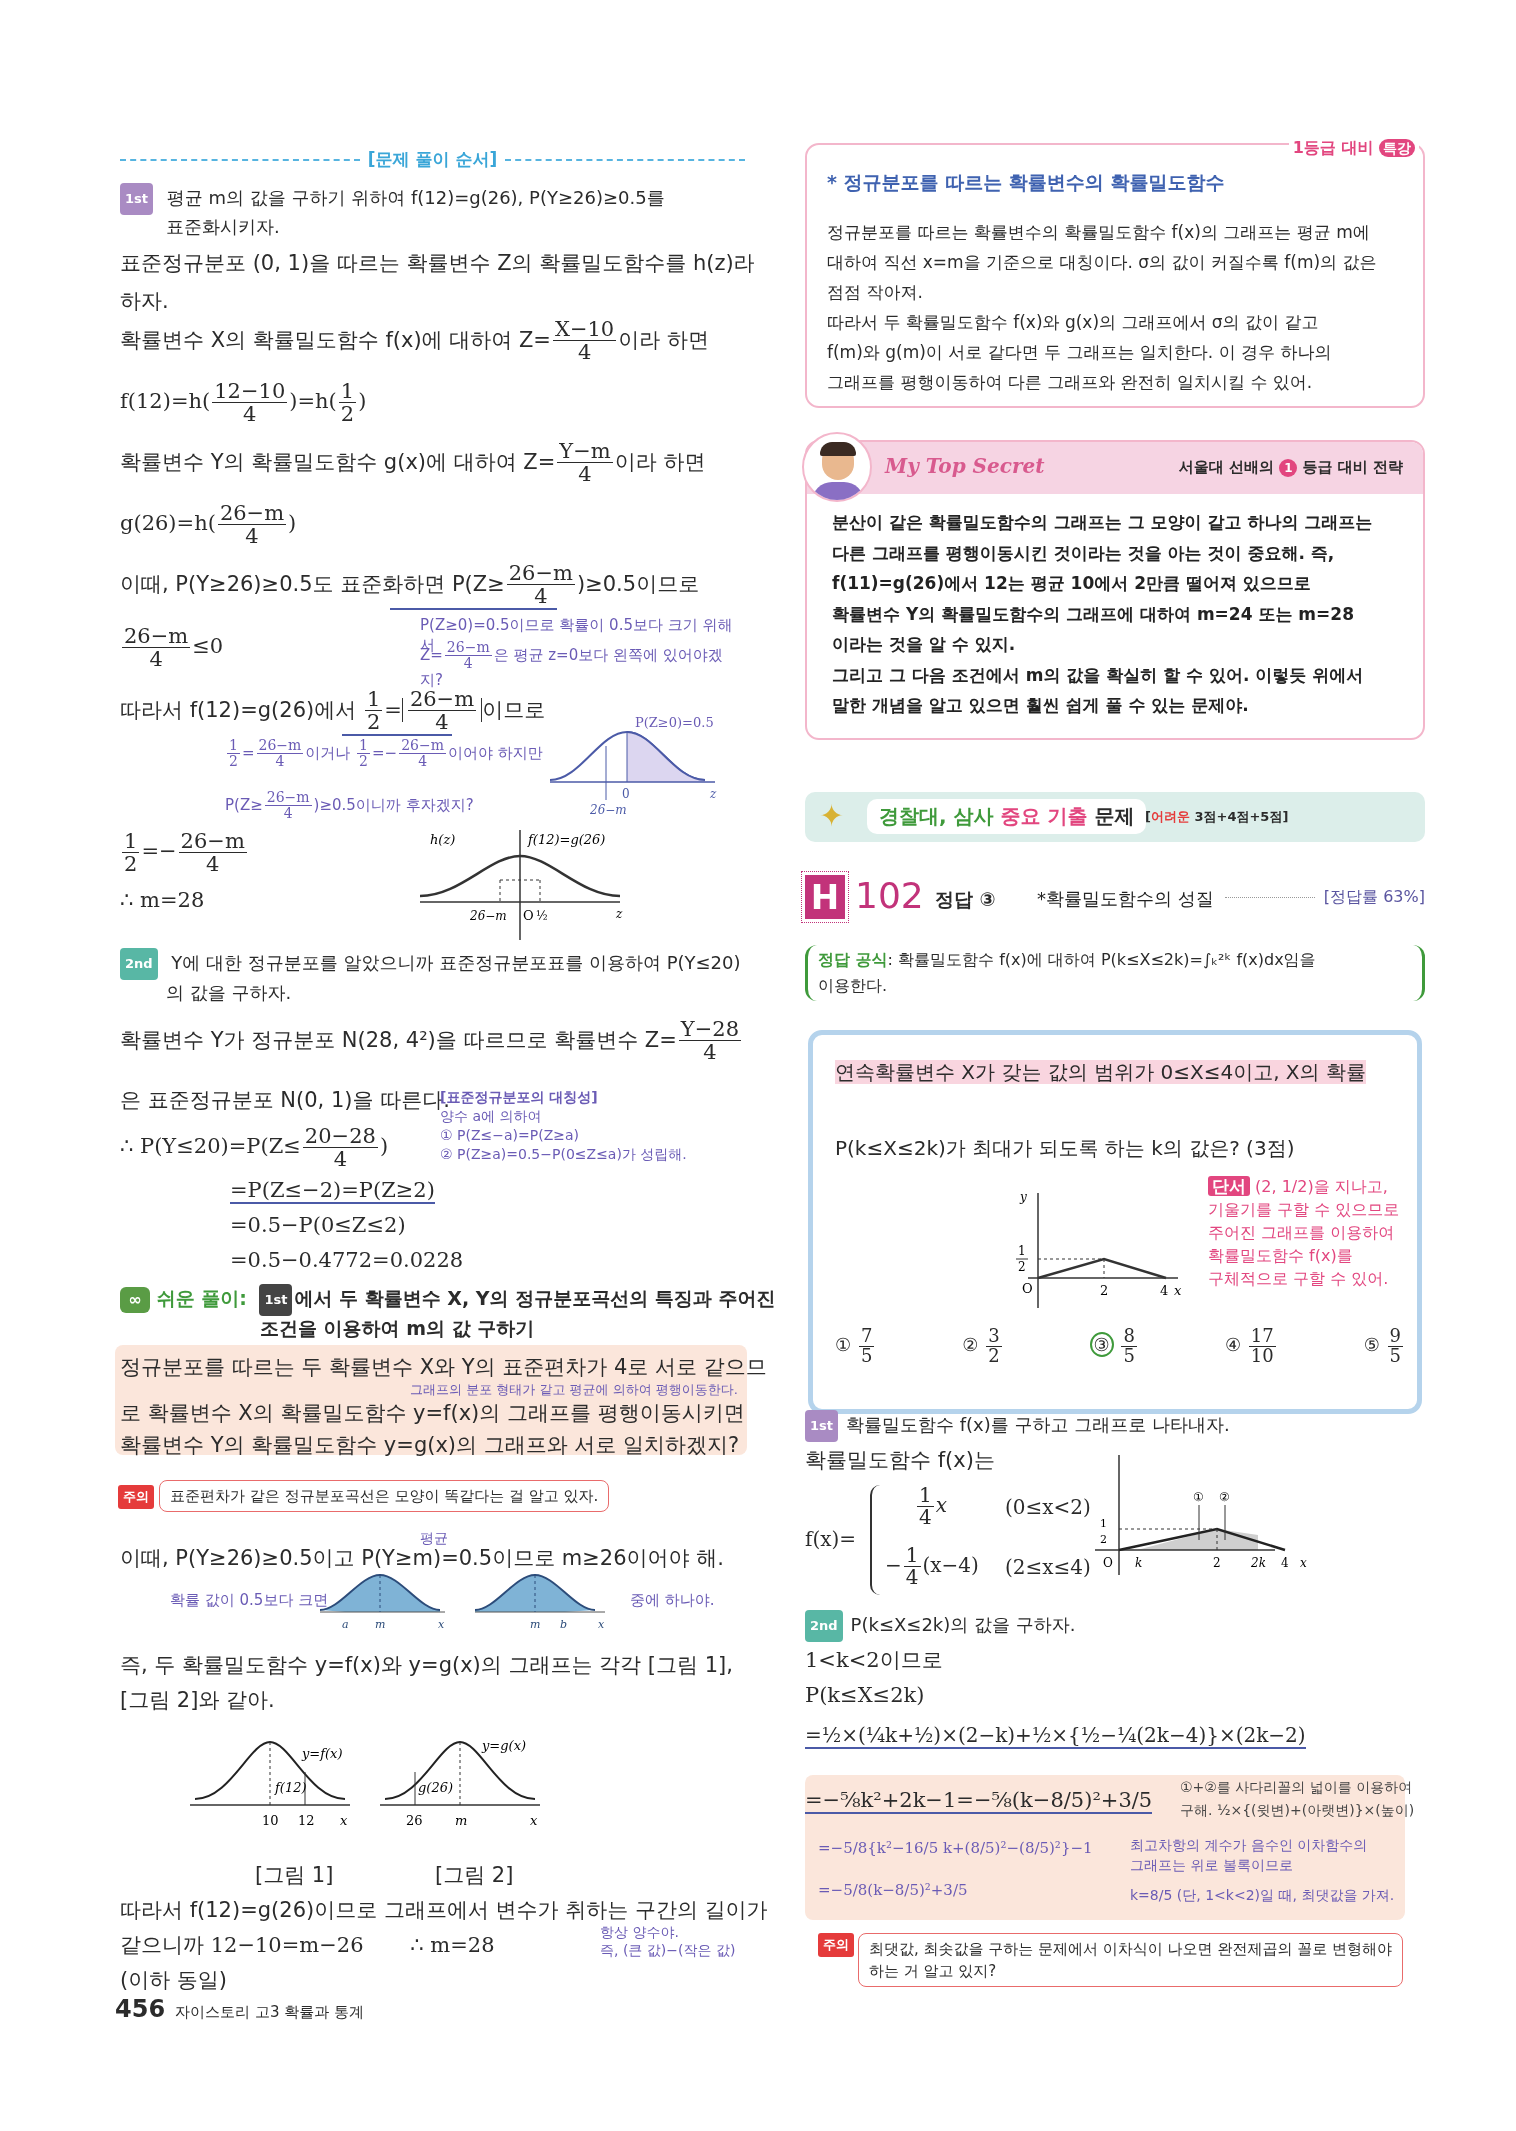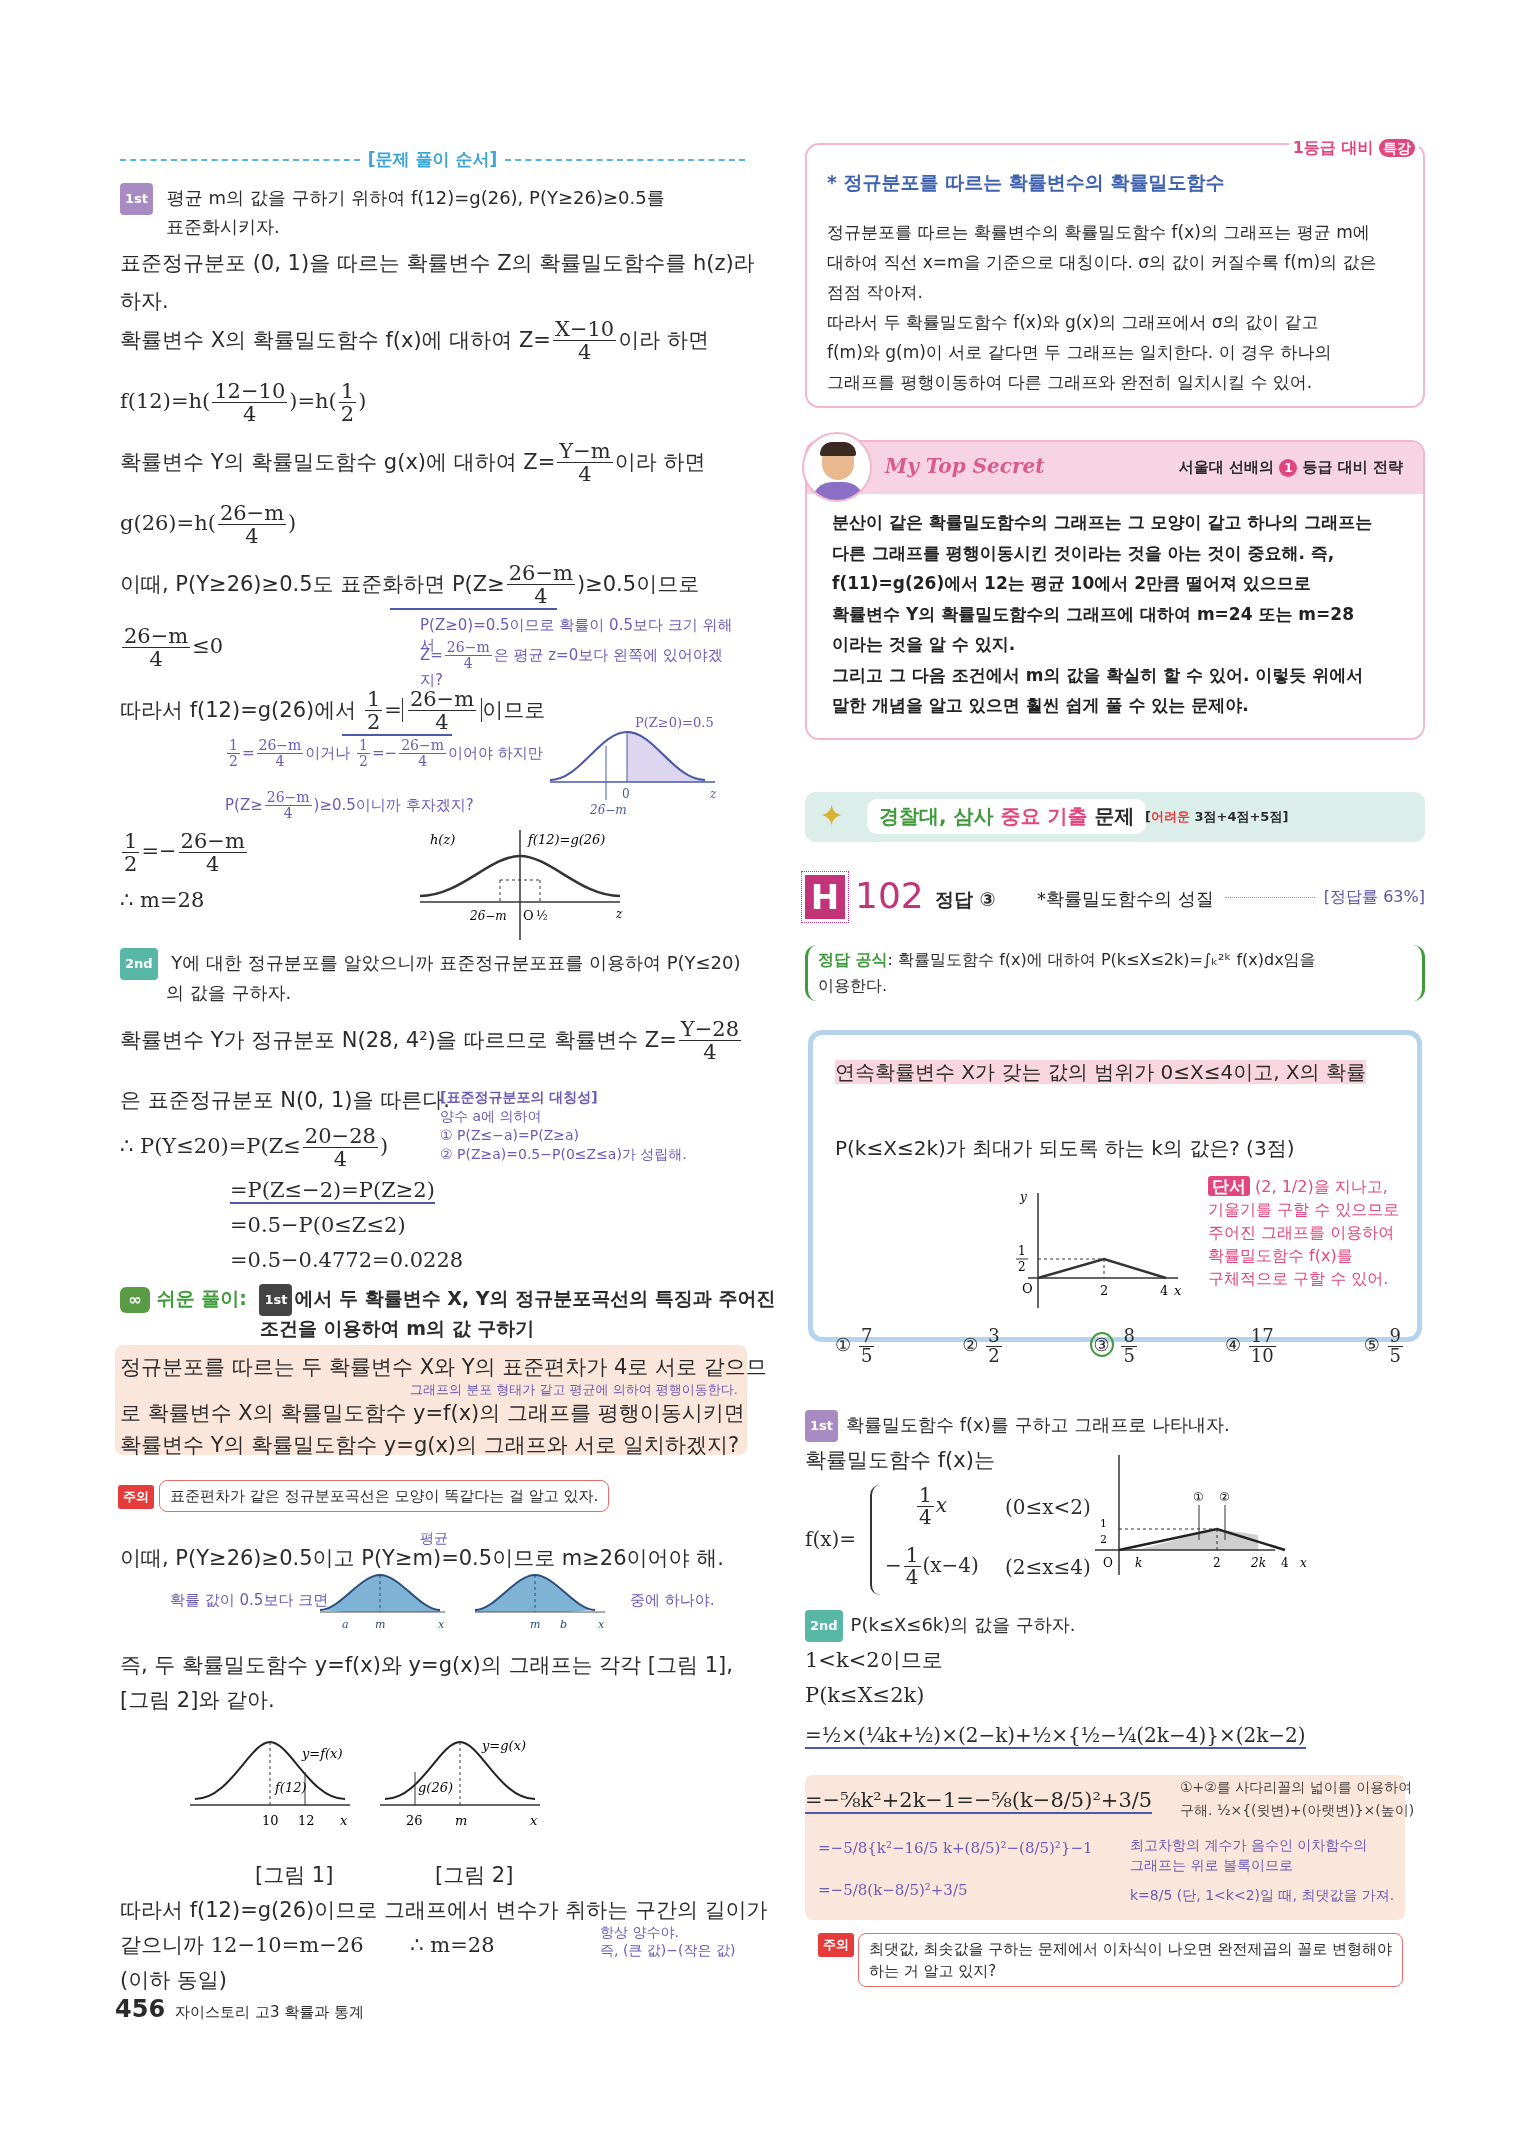--- a/index.html
+++ b/index.html
@@ -347,21 +347,21 @@
   <span class="abs" style="top:12px; left:232px; font-size:18px; color:#222;">*확률밀도함수의 성질</span>
   <span class="abs" style="top:22px; left:420px; width:90px; border-top:1px dotted #999;"></span>
   <span class="abs" style="top:12px; right:0; font-size:16px; color:#5a55a0;">[정답률 63%]</span>
 </div>
 
 <div class="abs" style="top:945px; left:805px; width:620px; height:56px; border-left:3px solid #3f9a3b; border-right:3px solid #3f9a3b; border-radius:12px; padding:2px 10px; font-size:16px; line-height:26px;">
   <div><span style="color:#3f9a3b; font-weight:bold;">정답 공식</span><span>: 확률밀도함수 f(x)에 대하여 P(k≤X≤2k)=∫ₖ²ᵏ f(x)dx임을</span></div>
   <div>이용한다.</div>
 </div>
 
-<div class="abs" style="top:1030px; left:808px; width:614px; height:312px; border:5px solid #b5d3ec; border-radius:14px; background:#fff;">
+<div class="abs" style="top:1030px; left:808px; width:614px; height:384px; border:5px solid #b5d3ec; border-radius:14px; background:#fff;">
   <div class="abs line" style="top:22px; left:22px; font-size:20px;"><span style="background:#f9d5df;">연속확률변수 X가 갖는 값의 범위가 0≤X≤4이고, X의 확률</span></div>
   <div class="abs line" style="top:98px; left:22px; font-size:20px;">P(k≤X≤2k)가 최대가 되도록 하는 k의 값은? (3점)</div>
 
   <div class="abs pink-note" style="top:140px; left:395px;">
     <div><span style="background:#e2467f; color:#fff; border-radius:3px; padding:0 4px; font-size:17px; font-weight:bold;">단서</span> <span>(2, 1/2)을 지나고,</span></div>
     <div>기울기를 구할 수 있으므로</div>
     <div>주어진 그래프를 이용하여</div>
     <div>확률밀도함수 f(x)를</div>
     <div>구체적으로 구할 수 있어.</div>
   </div>
@@ -443,21 +443,21 @@
   <text x="5" y="88" font-size="11">2</text>
   <text x="8" y="112" font-size="12">O</text>
   <text x="40" y="112" font-size="12" font-style="italic">k</text>
   <text x="118" y="112" font-size="12">2</text>
   <text x="156" y="112" font-size="12" font-style="italic">2k</text>
   <text x="186" y="112" font-size="12">4</text>
   <text x="205" y="112" font-size="12" font-style="italic">x</text>
 </svg>
 
 <div class="abs line" style="top:1610px; left:805px; font-size:18px;">
-  <span class="tag tag-2nd">2nd</span><span>P(k≤X≤6k)의 값을 구하자.</span>
+  <span class="tag tag-2nd">2nd</span><span>P(k≤X≤2k)의 값을 구하자.</span>
 </div>
 <div class="abs line serif" style="top:1645px; left:805px;">1&lt;k&lt;2이므로</div>
 <div class="abs line serif" style="top:1680px; left:805px;">P(k≤X≤2k)</div>
 <div class="abs line serif" style="top:1720px; left:805px; font-size:20px;"><span class="u-blue">=½×(¼k+½)×(2−k)+½×{½−¼(2k−4)}×(2k−2)</span></div>
 
 <div class="abs salmon" style="top:1775px; left:805px; width:600px; height:145px;"></div>
 <div class="abs line serif" style="top:1785px; left:805px; font-size:21px;"><span class="u-blue">=−⅝k²+2k−1=−⅝(k−8/5)²+3/5</span></div>
 <div class="abs small-purple" style="top:1777px; left:1180px; color:#444; font-size:14px;">①+②를 사다리꼴의 넓이를 이용하여</div>
 <div class="abs small-purple" style="top:1800px; left:1180px; color:#444; font-size:14px;">구해. ½×{(윗변)+(아랫변)}×(높이)</div>
 <div class="abs small-purple serif" style="top:1838px; left:818px;">=−5/8{k²−16/5 k+(8/5)²−(8/5)²}−1</div>

